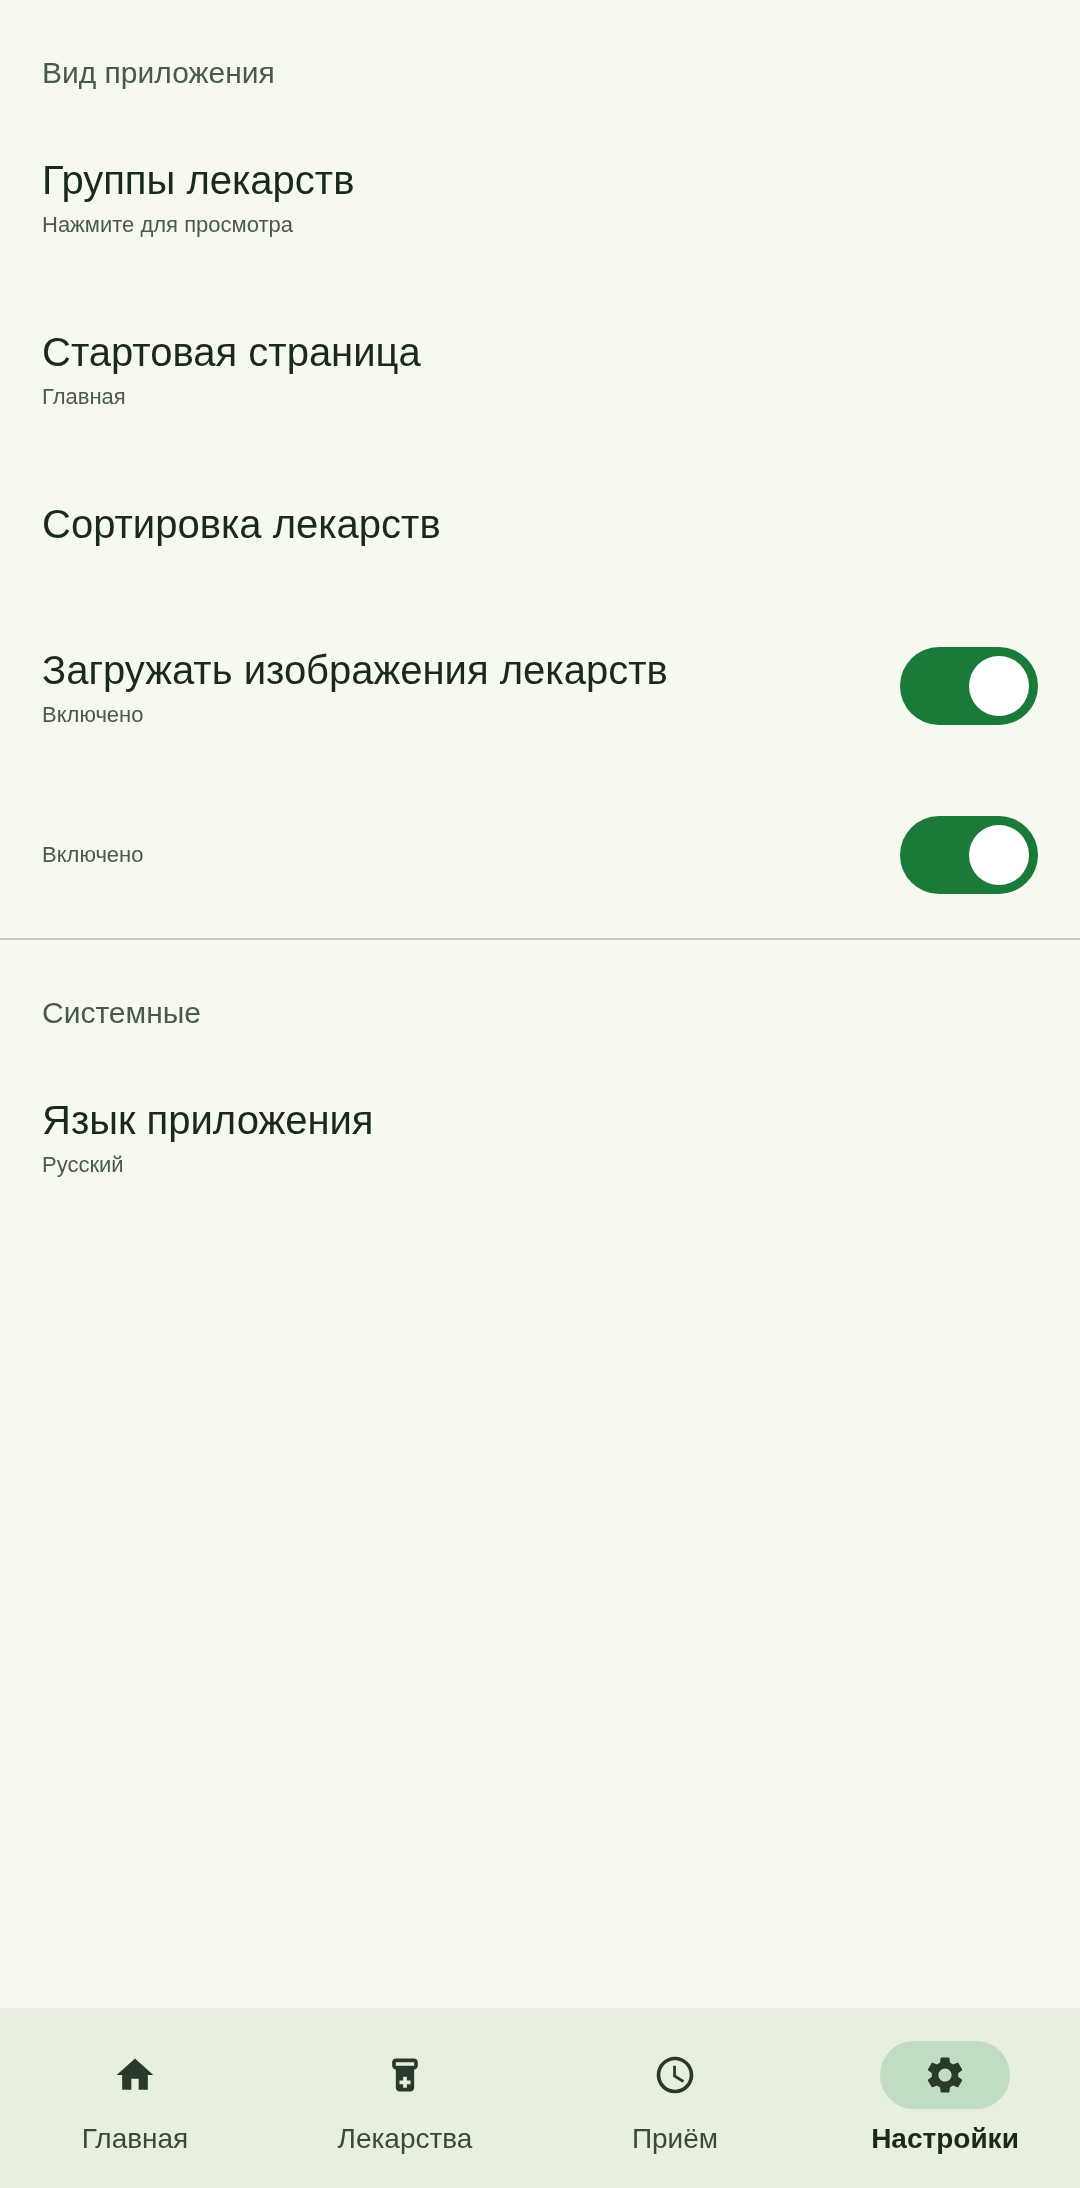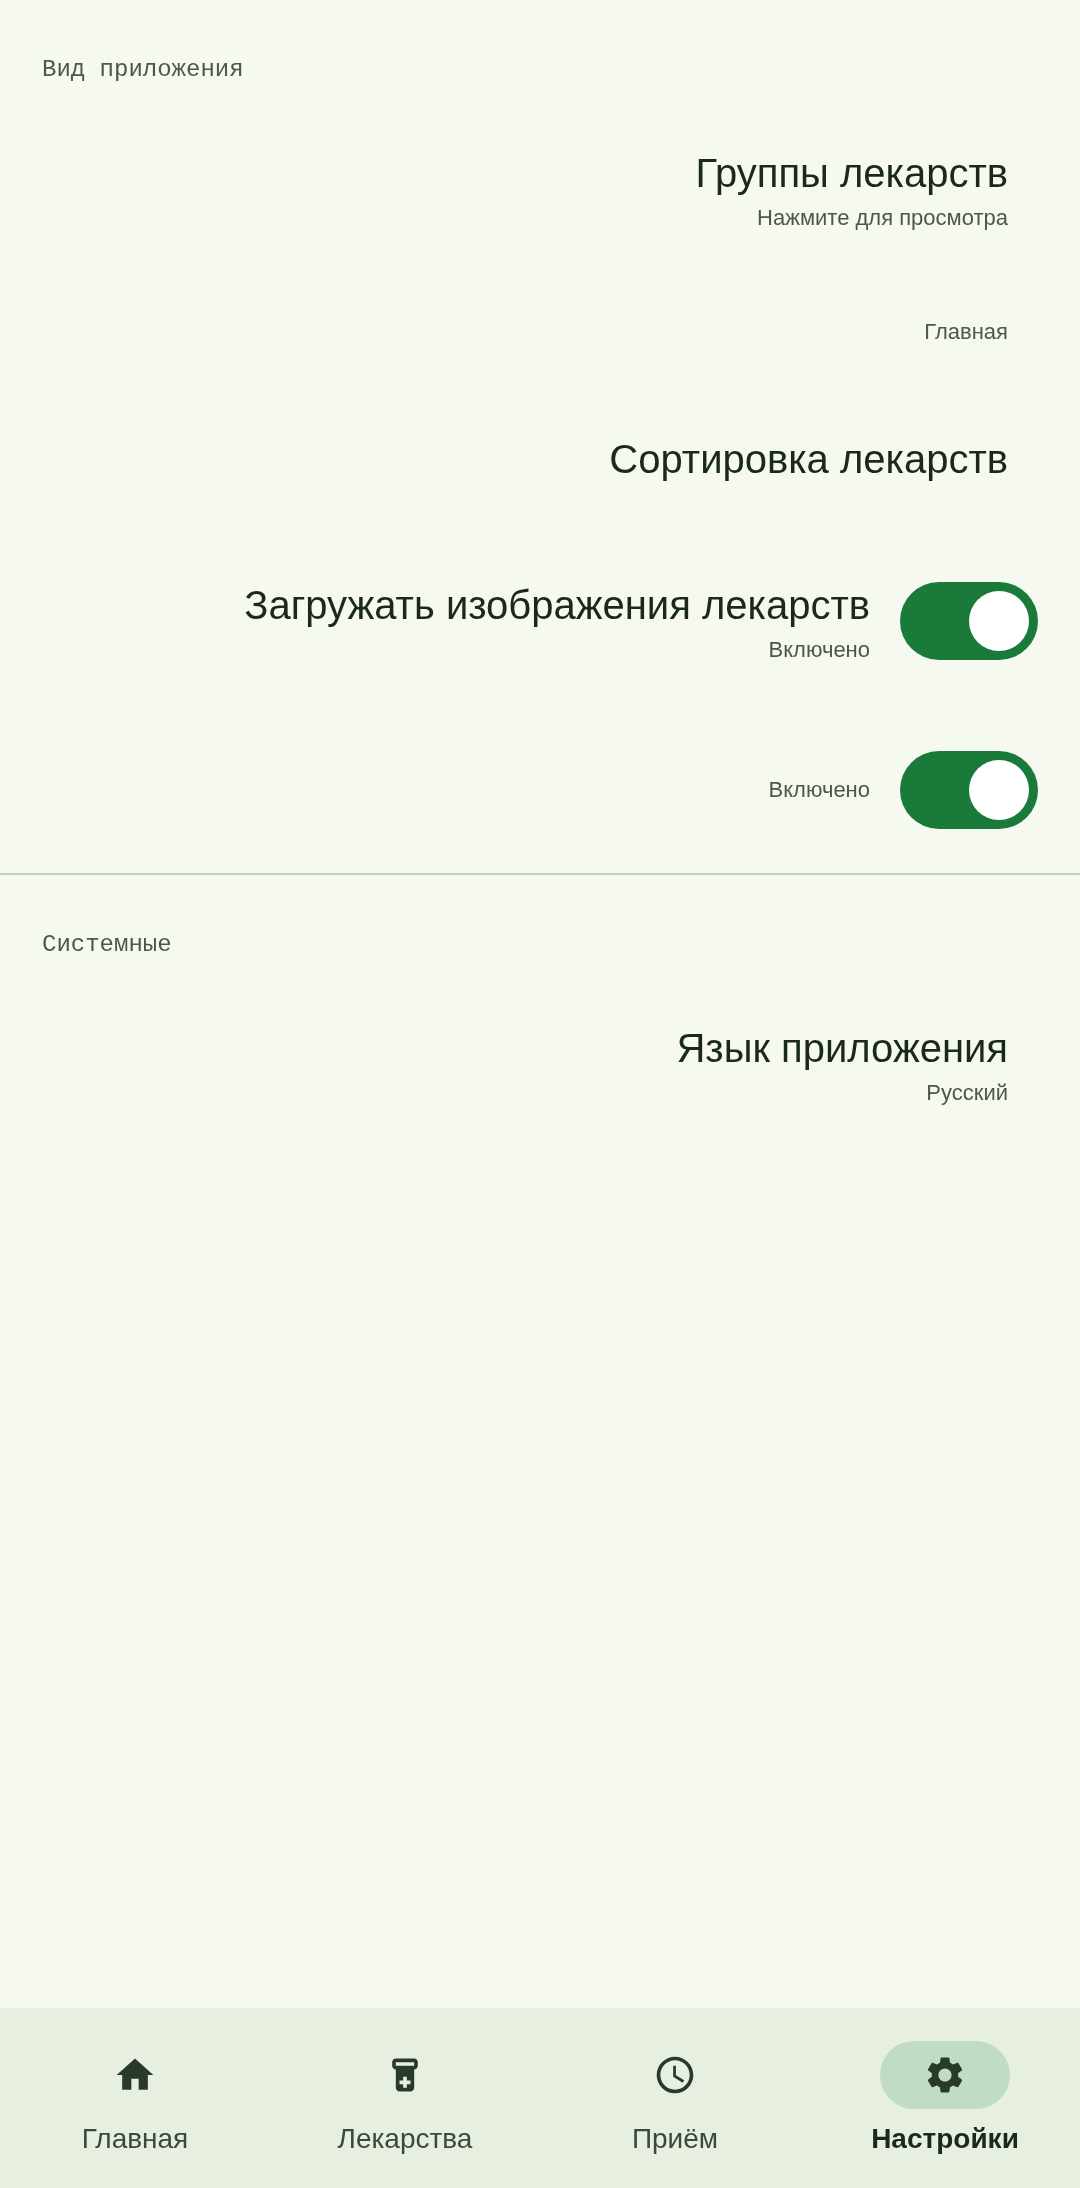--- a/index.html
+++ b/index.html
@@ -15,32 +15,30 @@
       height: 2188px;
       position: relative;
       overflow: hidden;
     }
     .content {
       padding: 0;
       height: calc(100% - 180px);
       overflow-y: auto;
     }
     .section-header {
-      font-size: 24px;
+      font-size: 30px;
       color: #4a5a4a;
       padding: 56px 42px 20px 42px;
       font-weight: 400;
-      font-family: Liberation Mono, monospace;
     }
     .setting-row {
       padding: 44px 42px;
       display: flex;
       align-items: center;
       justify-content: space-between;
-      text-align: right;
     }
     .setting-text {
       flex: 1;
       padding-right: 30px;
     }
     .setting-title {
       font-size: 40px;
       color: #1a2a1a;
       font-weight: 400;
       line-height: 1.3;
@@ -141,20 +139,21 @@
 
   <div class="setting-row">
     <div class="setting-text">
       <div class="setting-title">Группы лекарств</div>
       <div class="setting-subtitle">Нажмите для просмотра</div>
     </div>
   </div>
 
   <div class="setting-row">
     <div class="setting-text">
+      <div class="setting-title">Стартовая страница</div>
       <div class="setting-subtitle">Главная</div>
     </div>
   </div>
 
   <div class="setting-row">
     <div class="setting-text">
       <div class="setting-title">Сортировка лекарств</div>
     </div>
   </div>
 

